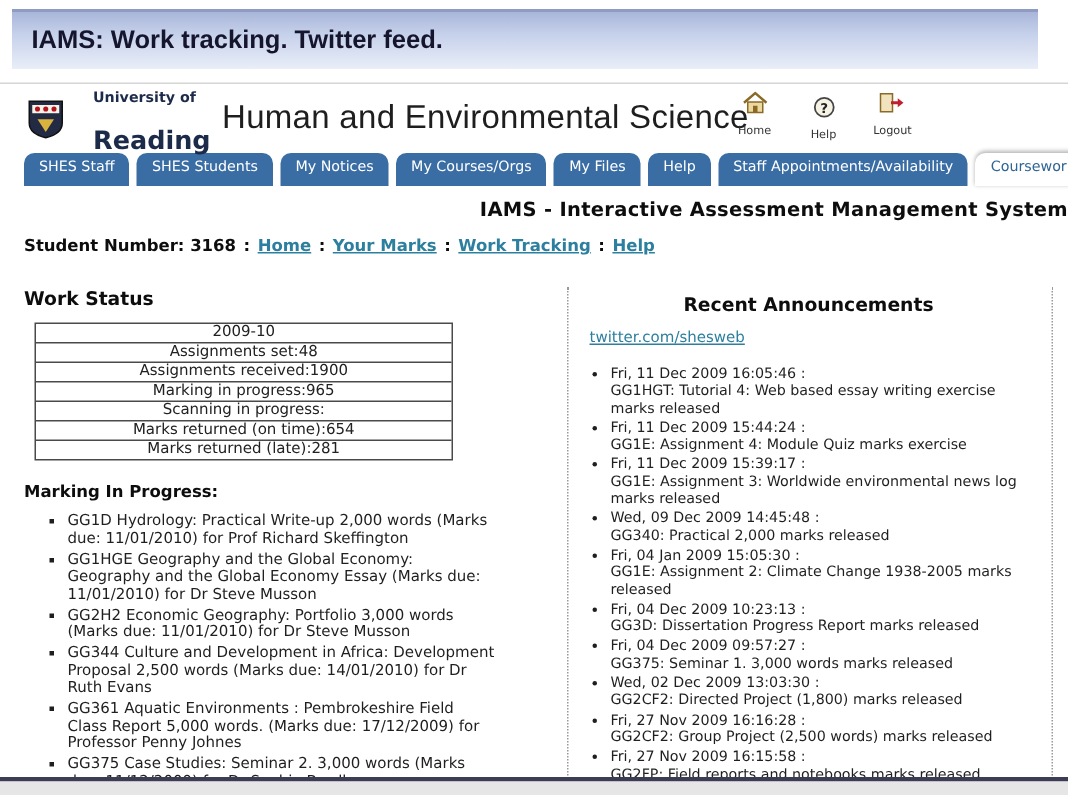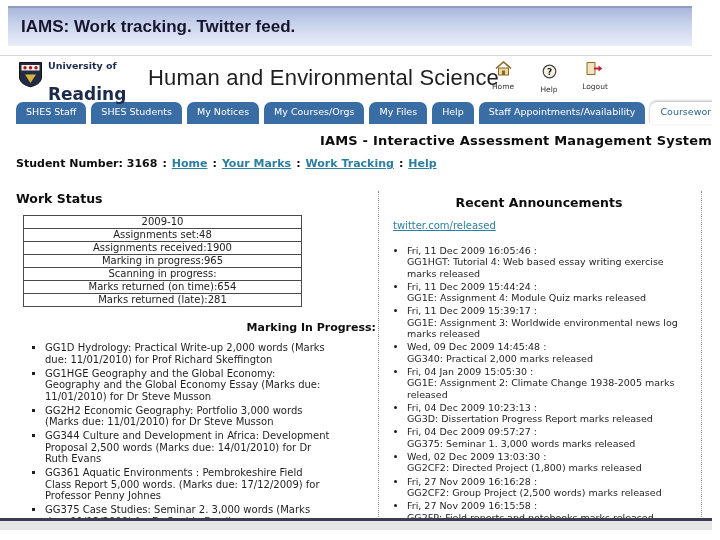--- a/index.html
+++ b/index.html
@@ -13,21 +13,21 @@
     font-family:"Liberation Sans",sans-serif;font-size:17px;font-weight:600;color:#15152e;
     line-height:37px;padding-left:13px;}
 
   
   .shot{position:absolute;left:0;top:55px;width:712px;height:462px;background:#fff;
     border-top:1px solid #d5d5d5;border-bottom:3px solid #3c3c55;overflow:hidden;}
   .bottom-strip{position:absolute;left:0;top:521px;width:712px;height:9px;background:#e6e6e6;}
 
   
   .site-header{position:relative;height:46px;}
-  .logo{position:absolute;left:18px;top:5px;display:flex;gap:5px;cursor:pointer;}
+  .logo{position:absolute;left:18px;top:5px;display:flex;gap:19px;align-items:center;cursor:pointer;}
   .logo-text{line-height:1;}
   .logo-text .l1{font-size:9.5px;font-weight:bold;color:#1c2b4a;display:block;}
   .logo-text .l2{font-size:17px;font-weight:bold;color:#1c2b4a;display:block;margin-top:15px;}
   .dept-title{position:absolute;left:148px;top:9px;font-size:22px;color:#1e1e1e;
     font-family:"Liberation Sans",sans-serif;letter-spacing:0.2px;}
   .hdr-actions{position:absolute;left:484px;top:5px;display:flex;gap:8px;}
   .hdr-action{display:flex;flex-direction:column;align-items:center;width:38px;cursor:pointer;}
   .hdr-action .lbl{font-size:7.5px;color:#333;margin-top:2px;}
 
   
@@ -45,21 +45,21 @@
 
   .divider-mid{position:absolute;left:378px;top:58px;bottom:0;border-left:1px dotted #999;}
   .divider-right{position:absolute;left:701px;top:58px;bottom:0;border-left:1px dotted #999;}
 
   .left-col{position:absolute;left:14px;top:58px;width:362px;}
   .ws-heading{font-size:12.5px;font-weight:bold;color:#0d0d0d;margin-left:2px;}
   .ws-table{margin:9px 0 0 9px;width:277px;border:1px solid #4a4a4a;}
   .ws-row{text-align:center;font-size:10px;color:#222;line-height:12px;padding:0 2px;
     border-bottom:1px solid #4a4a4a;}
   .ws-row:last-child{border-bottom:none;}
-  .marking-heading{margin:14px 0 0 2px;font-size:11px;font-weight:bold;color:#0d0d0d;text-align:right;}
+  .marking-heading{margin:14px 0 0 2px;font-size:11px;font-weight:bold;color:#0d0d0d;}
   .marking-list{margin:8px 0 0;padding-left:31px;list-style:square;font-size:10px;
     line-height:11.5px;color:#1f1f1f;width:318px;box-sizing:border-box;}
   .marking-list li{margin-bottom:2.5px;}
 
   .right-col{position:absolute;left:386px;top:62px;width:306px;}
   .ann-heading{text-align:center;font-size:12.5px;font-weight:bold;color:#0d0d0d;margin:0;}
   .twitter-link{display:inline-block;margin:10px 0 0 7px;font-size:10px;}
   .ann-list{margin:12px 0 0;padding-left:21px;list-style:disc;font-size:9.5px;
     line-height:11.3px;color:#1f1f1f;}
   .ann-list li{margin-bottom:2px;}
@@ -188,31 +188,31 @@
 
             <li>GG361 Aquatic Environments : Pembrokeshire Field Class Report 5,000 words. (Marks due: 17/12/2009) for Professor Penny Johnes</li>
 
             <li>GG375 Case Studies: Seminar 2. 3,000 words (Marks due: 11/12/2009) for Dr Sophie Bowlby</li>
 
           </ul>
       </div>
 
       <div class="right-col">
         <div class="ann-heading">Recent Announcements</div>
-        <a class="twitter-link">twitter.com/released</a>
+        <a class="twitter-link">twitter.com/shesweb</a>
         <ul class="ann-list">
 
             <li>
               <span class="ann-date">Fri, 11 Dec 2009 16:05:46 :</span>
               <span class="ann-text">GG1HGT: Tutorial 4: Web based essay writing exercise marks released</span>
             </li>
 
             <li>
               <span class="ann-date">Fri, 11 Dec 2009 15:44:24 :</span>
-              <span class="ann-text">GG1E: Assignment 4: Module Quiz marks released</span>
+              <span class="ann-text">GG1E: Assignment 4: Module Quiz marks exercise</span>
             </li>
 
             <li>
               <span class="ann-date">Fri, 11 Dec 2009 15:39:17 :</span>
               <span class="ann-text">GG1E: Assignment 3: Worldwide environmental news log marks released</span>
             </li>
 
             <li>
               <span class="ann-date">Wed, 09 Dec 2009 14:45:48 :</span>
               <span class="ann-text">GG340: Practical 2,000 marks released</span>

